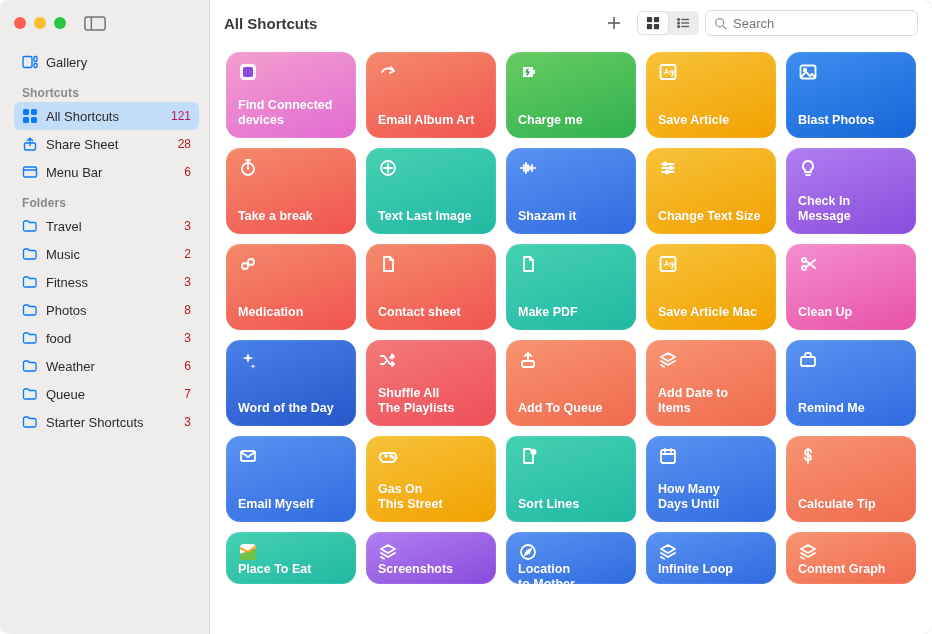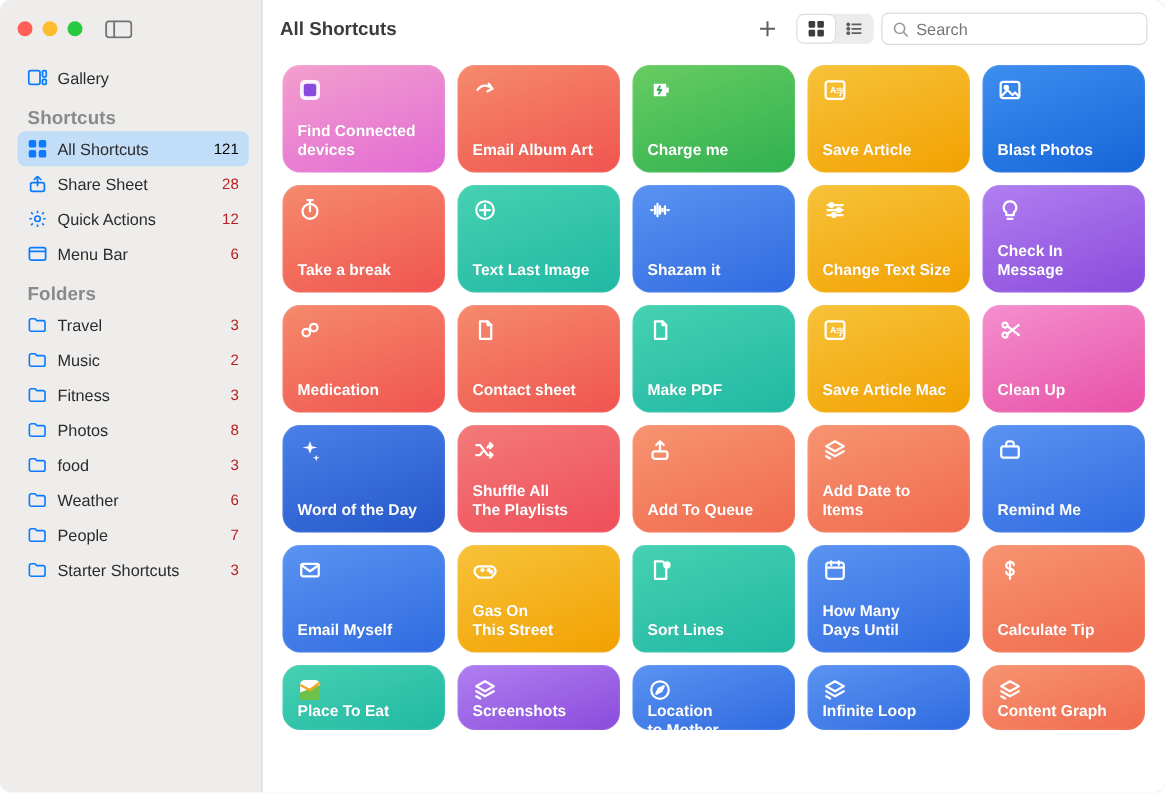--- a/index.html
+++ b/index.html
@@ -8,22 +8,22 @@
 .sidebar { width:210px; height:100%; background:#eeedeb; display:flex; flex-direction:column; border-right:1px solid #dadada; }
 .titlebar { height:46px; display:flex; align-items:center; padding:0 14px; gap:8px; }
 .traffic { display:flex; gap:8px; }
 .tl { width:12px; height:12px; border-radius:50%; }
 .red{background:#ff5f57;} .yellow{background:#febc2e;} .green{background:#28c840;}
 .tb-icon { margin-left:10px; color:#737373; display:flex; }
 .side-scroll { flex:1; overflow:auto; padding:2px 10px 10px 14px; }
 .side-item { display:flex; align-items:center; height:28px; border-radius:6px; padding:0 8px; font-size:13px; color:#2b2b2b; cursor:default; gap:8px; }
 .side-item.selected { background:#c2ddf8; }
 .side-item .cnt { margin-left:auto; color:#b91c1c; font-size:12px; }
-.side-item.selected .cnt { color:#000000; }
-.side-head { font-size:15px; color:#8a8a8a; font-weight:600; padding:10px 8px 2px 8px; letter-spacing:.1px; }
+.side-item.selected .cnt { color:#be185d; }
+.side-head { font-size:12px; color:#8a8a8a; font-weight:600; padding:10px 8px 2px 8px; letter-spacing:.1px; }
 .side-ic { width:16px; height:16px; display:flex; align-items:center; justify-content:center; color:#0a7aff; }
 .side-ic svg { width:16px; height:16px; }
 .main { flex:1; display:flex; flex-direction:column; }
 .toolbar { height:46px; display:flex; align-items:center; padding:0 14px; gap:6px; border-bottom:0; }
 .toolbar-title { font-size:15px; font-weight:600; color:#3a3a3a; }
 .toolbar-spacer { flex:1; }
 .tbtn { width:34px; height:26px; display:flex; align-items:center; justify-content:center; color:#5e5e5e; border-radius:5px; }
 .tbtn.active { background:#ececec; color:#3d3d3d; }
 .viewseg { display:flex; background:#ececec; border-radius:6px; padding:1px; }
 .viewseg .tbtn{ width:30px; height:22px; background:transparent; }
@@ -85,30 +85,20 @@
               <svg viewBox="0 0 16 16" fill="none" stroke="currentColor" stroke-width="1.4">
                 <path d="M8 10V2m0 0L5 5m3-3 3 3"></path>
                 <rect x="2.5" y="7" width="11" height="7" rx="1.5"></rect>
               </svg>
             </span>
       <span>Share Sheet</span>
       <span class="cnt">28</span>
           </div>
           <div class="side-item">
             <span class="side-ic">
-              <svg viewBox="0 0 16 16" fill="none" stroke="currentColor" stroke-width="1.3">
-                <circle cx="8" cy="8" r="2.2"></circle>
-                <path d="M8 1.5v2M8 12.5v2M2.9 2.9l1.4 1.4M11.7 11.7l1.4 1.4M1.5 8h2M12.5 8h2M2.9 13.1l1.4-1.4M11.7 4.3l1.4-1.4"></path>
-              </svg>
-            </span>
-      <span>Quick Actions</span>
-      <span class="cnt">12</span>
-          </div>
-          <div class="side-item">
-            <span class="side-ic">
               <svg viewBox="0 0 16 16" fill="none" stroke="currentColor" stroke-width="1.4">
                 <rect x="1.5" y="3" width="13" height="10" rx="1.5"></rect>
                 <line x1="1.5" y1="6" x2="14.5" y2="6"></line>
               </svg>
             </span>
       <span>Menu Bar</span>
       <span class="cnt">6</span>
           </div>
           <div class="side-head">Folders</div>
           <div class="side-item">
@@ -164,21 +154,21 @@
             </span>
       <span>Weather</span>
       <span class="cnt">6</span>
           </div>
           <div class="side-item">
             <span class="side-ic">
               <svg viewBox="0 0 16 16" fill="none" stroke="currentColor" stroke-width="1.3">
                 <path d="M1.5 4.5c0-.8.7-1.5 1.5-1.5h3l1.5 1.5h5c.8 0 1.5.7 1.5 1.5v5.5c0 .8-.7 1.5-1.5 1.5H3c-.8 0-1.5-.7-1.5-1.5V4.5z"></path>
               </svg>
             </span>
-      <span>People</span>
+      <span>Queue</span>
       <span class="cnt">7</span>
           </div>
           <div class="side-item">
             <span class="side-ic">
               <svg viewBox="0 0 16 16" fill="none" stroke="currentColor" stroke-width="1.3">
                 <path d="M1.5 4.5c0-.8.7-1.5 1.5-1.5h3l1.5 1.5h5c.8 0 1.5.7 1.5 1.5v5.5c0 .8-.7 1.5-1.5 1.5H3c-.8 0-1.5-.7-1.5-1.5V4.5z"></path>
               </svg>
             </span>
       <span>Starter Shortcuts</span>
       <span class="cnt">3</span>

